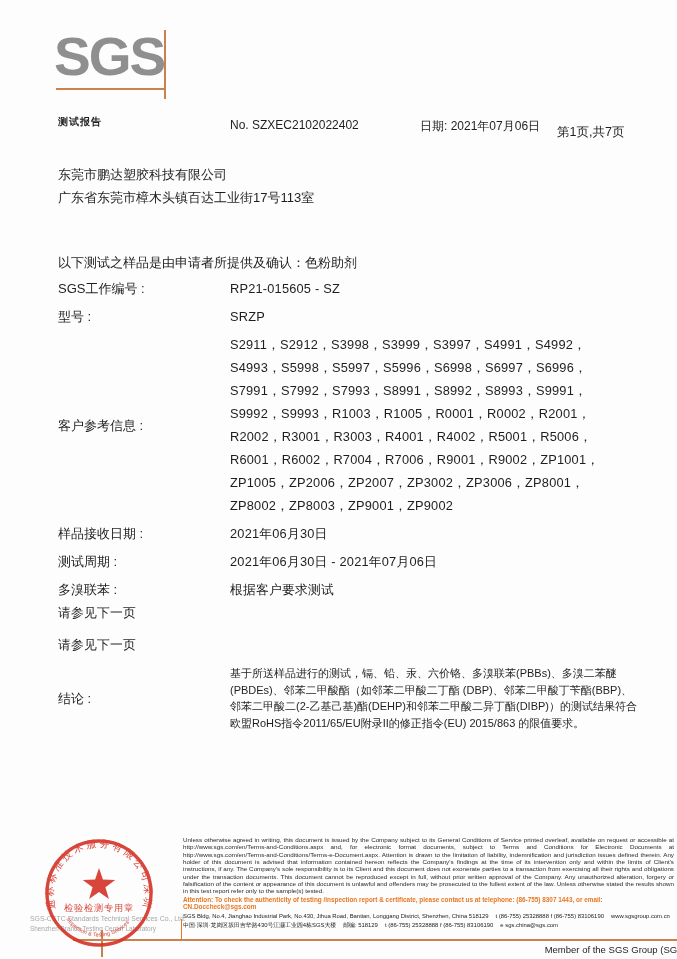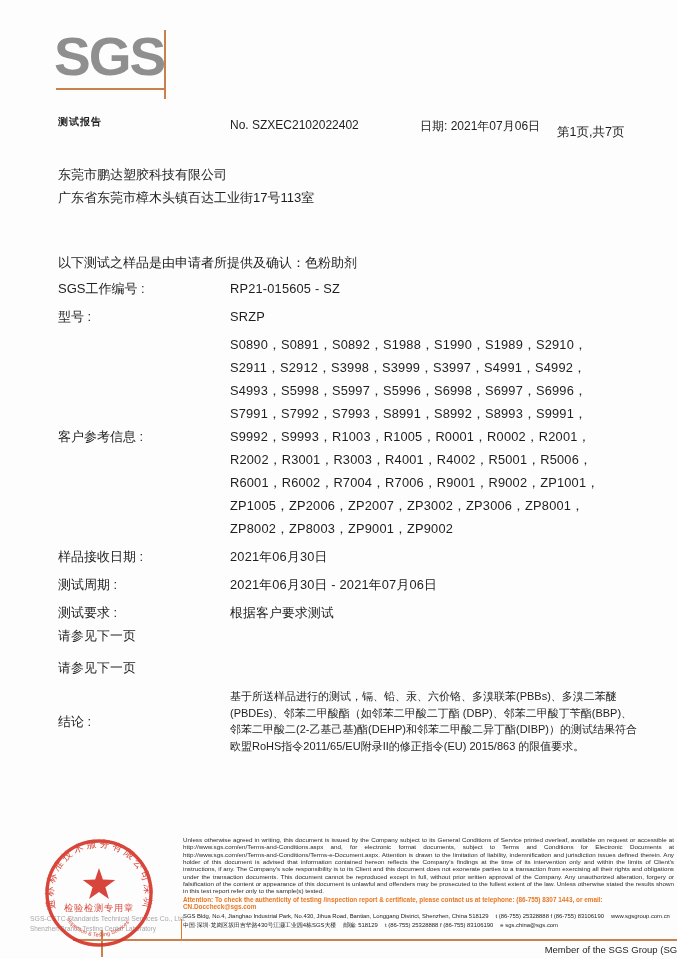--- a/index.html
+++ b/index.html
@@ -77,21 +77,20 @@
   </div>
 
   <div class="frow">
     <div class="flabel">型号 :</div>
     <div class="fvalue">SRZP</div>
   </div>
 
   <div class="frow">
     <div class="flabel">客户参考信息 :</div>
     <div class="fvalue">
-      <div class="ref-line">S0890，S0891，S0892，S1988，S1990，S1989，S2910，</div>
       <div class="ref-line">S2911，S2912，S3998，S3999，S3997，S4991，S4992，</div>
       <div class="ref-line">S4993，S5998，S5997，S5996，S6998，S6997，S6996，</div>
       <div class="ref-line">S7991，S7992，S7993，S8991，S8992，S8993，S9991，</div>
       <div class="ref-line">S9992，S9993，R1003，R1005，R0001，R0002，R2001，</div>
       <div class="ref-line">R2002，R3001，R3003，R4001，R4002，R5001，R5006，</div>
       <div class="ref-line">R6001，R6002，R7004，R7006，R9001，R9002，ZP1001，</div>
       <div class="ref-line">ZP1005，ZP2006，ZP2007，ZP3002，ZP3006，ZP8001，</div>
       <div class="ref-line">ZP8002，ZP8003，ZP9001，ZP9002</div>
     </div>
   </div>
@@ -100,21 +99,21 @@
     <div class="flabel">样品接收日期 :</div>
     <div class="fvalue">2021年06月30日</div>
   </div>
 
   <div class="frow">
     <div class="flabel">测试周期 :</div>
     <div class="fvalue">2021年06月30日 - 2021年07月06日</div>
   </div>
 
   <div class="frow">
-    <div class="flabel">测试要求 :</div>
+    <div class="flabel">多溴联苯 :</div>
     <div class="fvalue">根据客户要求测试</div>
   </div>
 
   <div class="frow" style="margin-top:0;">
     <div class="fvalue">请参见下一页</div>
   </div>
 
   <div class="frow gap-lg">
     <div class="fvalue">请参见下一页</div>
   </div>

